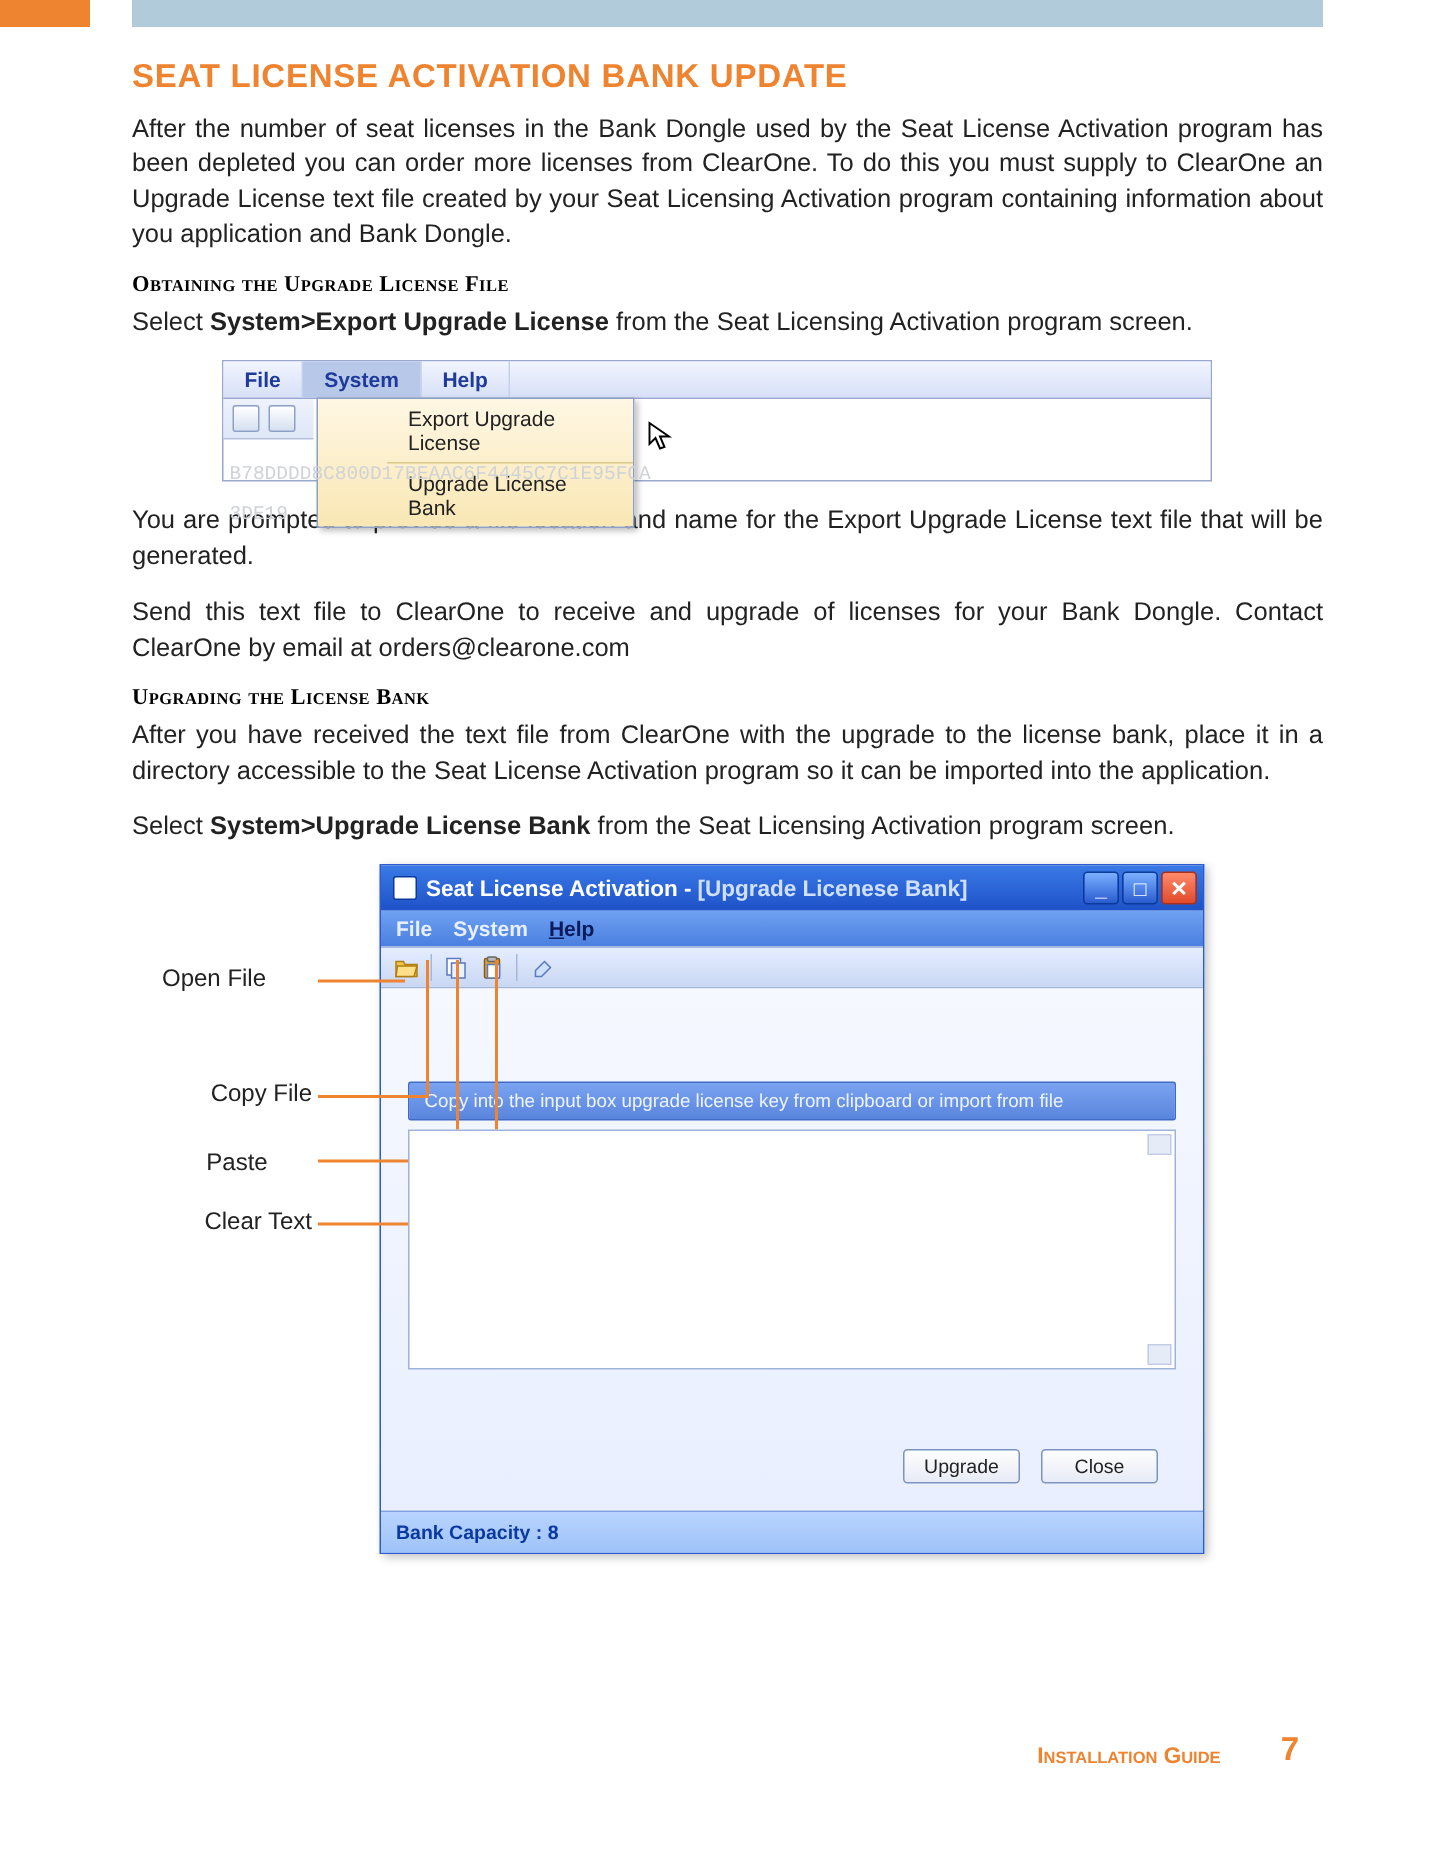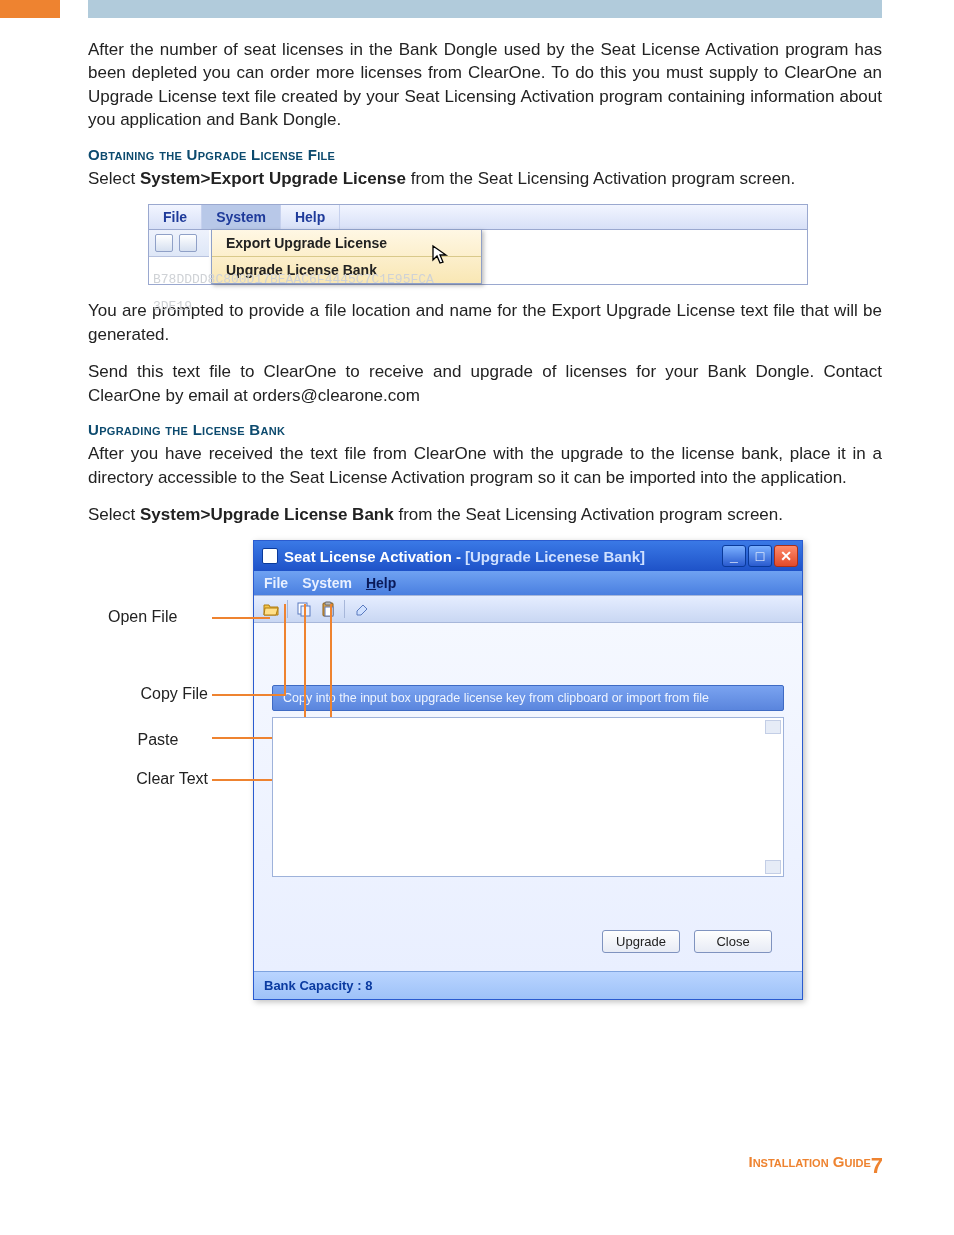--- a/index.html
+++ b/index.html
@@ -20,26 +20,27 @@
   }
   h1 {
     color: #ee8330;
     font-size: 22px;
     font-weight: bold;
     letter-spacing: .5px;
     margin-bottom: 10px;
   }
   p { font-size: 17px; line-height: 1.38; margin-bottom: 14px; text-align: justify; }
   .subhead {
-    color: #0c4a6e;
+    color: #000000;
     font-size: 15px;
     font-weight: bold;
     font-variant: small-caps;
     letter-spacing: .3px;
     margin: 6px 0 4px 0;
+    font-family: Liberation Serif, serif;
   }
   .bold { font-weight: bold; }
 
   
   .shot1 {
     width: 660px;
     margin: 8px auto 14px 60px;
     border: 1px solid #9aa8cf;
     background: #fff;
     font-family: Tahoma, Arial, sans-serif;
@@ -61,25 +62,25 @@
     border-bottom: 1px solid #b7c2de;
   }
   .tb-icon {
     width: 18px; height: 18px;
     border: 1px solid #8fa0c7;
     background: linear-gradient(#fff,#d6e0f0);
     border-radius: 2px;
   }
   .dropdown {
     position: absolute;
-    width: 271px;
+    width: 212px;
     background: linear-gradient(#fff7e4,#f9e7b4);
     border: 1px solid #8fa0c7;
     box-shadow: 2px 2px 4px rgba(0,0,0,.25);
-    font-size: 14px; font-weight: bold;
+    font-size: 14px; font-weight: normal; padding-left: 46px;
   }
   .dropdown .di { padding: 5px 14px; border-bottom: 1px solid #d9c98a; }
   .dropdown .di:last-child { border-bottom: none; }
   .shot1-body { position: relative; height: 54px; padding: 4px 8px; }
   .hex { color: #cfd2d6; font-size: 13px; font-family: 'Courier New', monospace; }
   .cursor-svg { position:absolute; }
 
   
   .shot2-wrap { position: relative; margin-top: 8px; }
   .co-line { position:absolute; background:#ee8330; }
@@ -158,36 +159,37 @@
     font-size:13px; text-align:center;
   }
   .statusbar {
     background:linear-gradient(#b9d4ff,#9ec2f8);
     color:#0a3aa0; font-size:13px; font-weight:bold;
     padding:6px 10px;
     border-top:1px solid #7ea3df;
   }
 
   .footer {
-    position:absolute; bottom:56px; right:71px;
-    display:flex; align-items:flex-start; 
+    position:absolute; bottom:56px; right:88px;
+    display:flex; align-items:flex-end; gap:40px;
   }
   .footer .fg { color:#ee8330; font-variant:small-caps; font-weight:bold; font-size:15px; }
   .footer .pn { color:#ee8330; font-weight:bold; font-size:22px; }
 </style>
 </head>
 <body>
 
 <div class="top-bands">
   <div class="band-orange"></div>
   <div class="band-gap"></div>
   <div class="band-blue"></div>
 </div>
 
 <div class="content">
+  <h1>SEAT LICENSE ACTIVATION BANK UPDATE</h1>
   <p>After the number of seat licenses in the Bank Dongle used by the Seat License Activation program has been depleted you can order more licenses from ClearOne. To do this you must supply to ClearOne an Upgrade License text file created by your Seat Licensing Activation program containing information about you application and Bank Dongle.</p>
 
   <div class="subhead">Obtaining the Upgrade License File</div>
   <p>
     <span>Select </span><span class="bold">System&gt;Export Upgrade License</span><span> from the Seat Licensing Activation program screen.</span>
   </p>
 
   <div class="shot1">
     <div class="menubar">
       <div class="mi">File</div>

